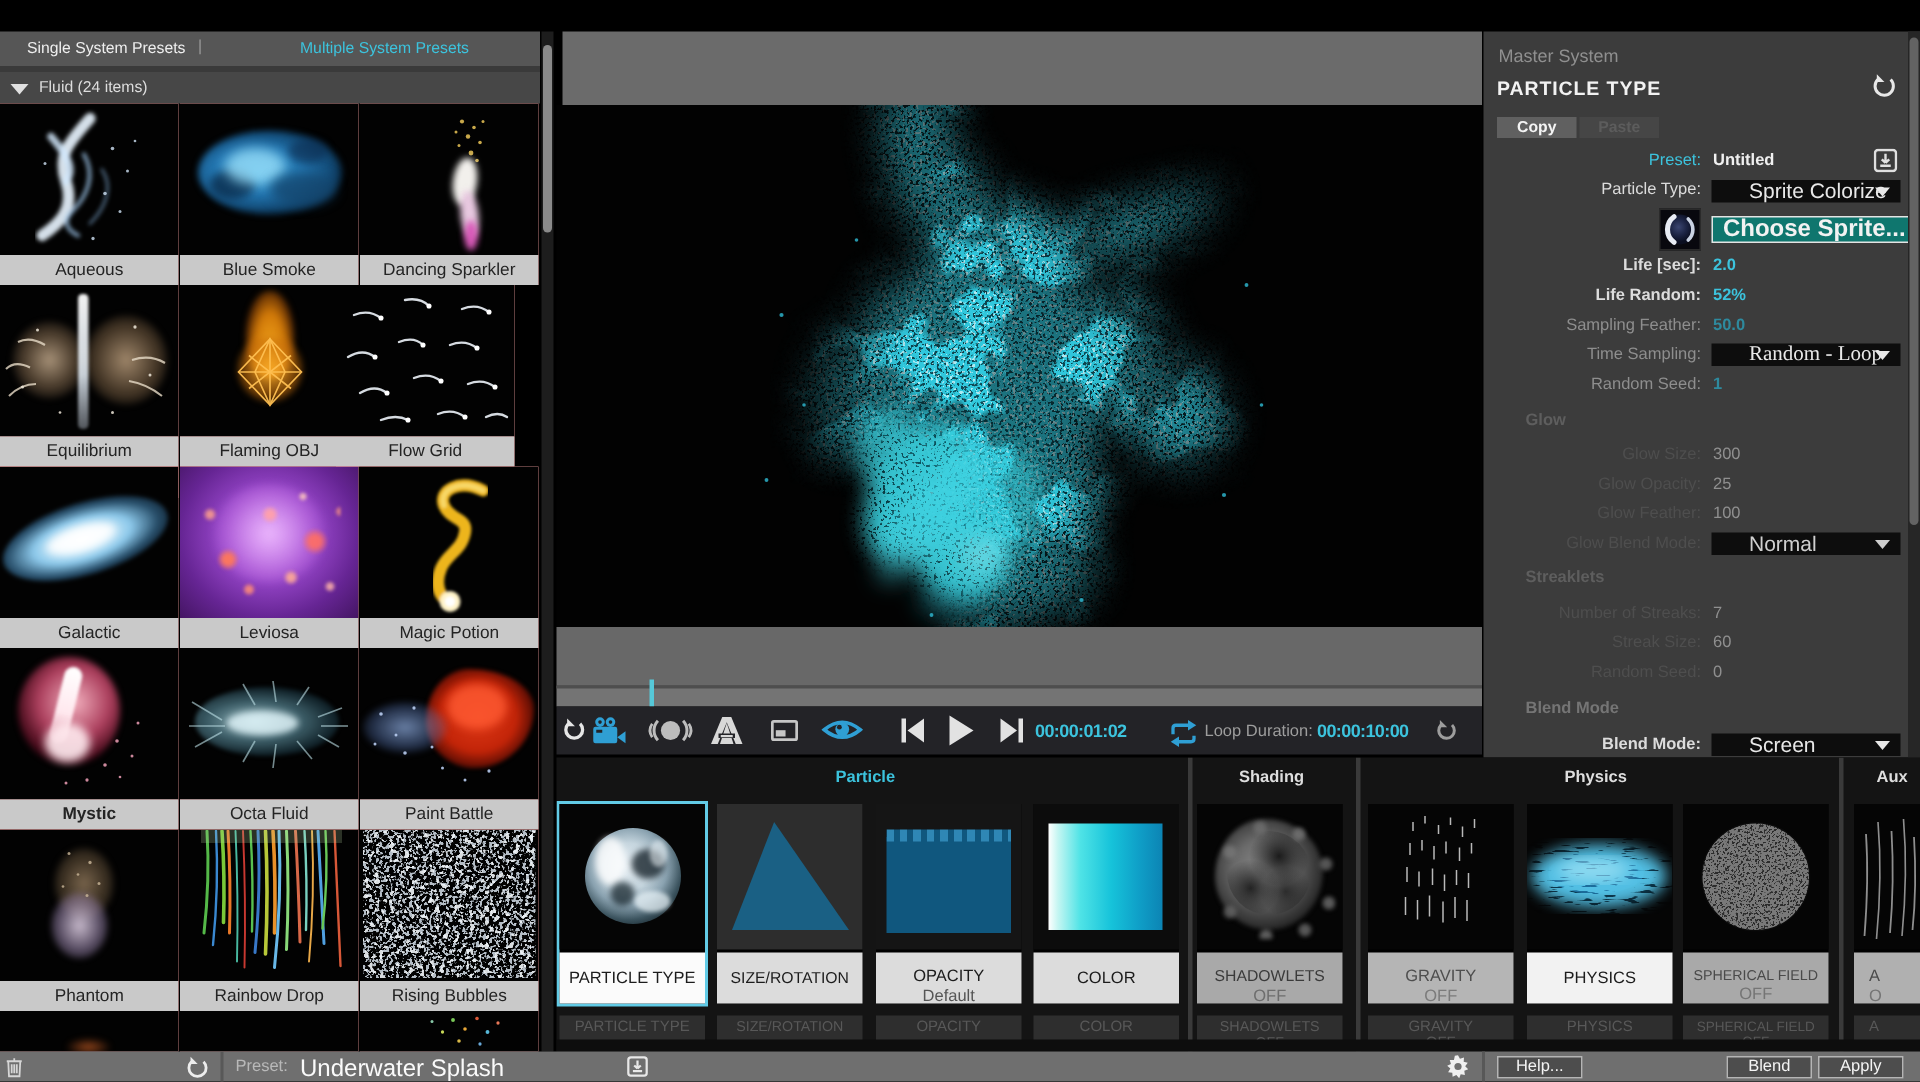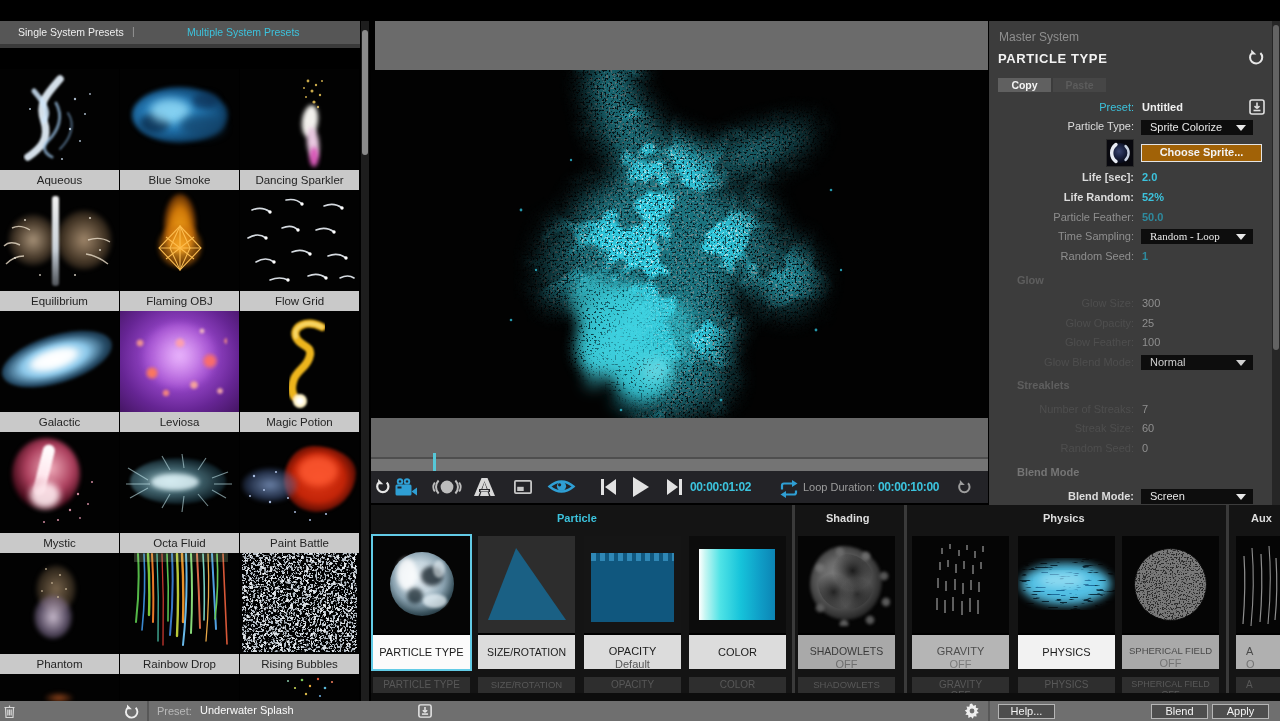--- a/index.html
+++ b/index.html
@@ -37,22 +37,22 @@
 #rp { left:989px; top:21px; width:291px; height:484px; background:#3c3c3c; overflow:hidden; }
 #rscroll { left:1272px; top:21px; width:8px; height:484px; background:#262626; }
 #rthumb { left:1273px; top:25px; width:6px; height:325px; background:#636363; border-radius:3px; }
 .rlab { position:absolute; right:146px; font-size:11px; color:#dcdcdc; white-space:nowrap; }
 .rlab.dim { color:#8e8e8e; }
 .rlab.dimmer { color:#4e4e4e; }
 .rval { position:absolute; left:1142px; font-size:11px; font-weight:bold; color:#3cc3dd; white-space:nowrap; }
 .rval.dim { color:#2e8a9e; }
 .rval.gray { color:#8f8f8f; }
 .rsec { position:absolute; left:1017px; font-size:11px; font-weight:bold; color:#5e5e5e; }
-.rdd { position:absolute; left:1141px; width:112px; height:15px; background:#0d0d0d; color:#e8e8e8;
-  font-size:11px; line-height:15px; padding-left:9px; }
+.rdd { position:absolute; left:1141px; width:126px; height:15px; background:#0d0d0d; color:#e8e8e8;
+  font-size:14px; line-height:15px; padding-left:25px; }
 .rdd .tri { position:absolute; right:7px; top:5px; width:0; height:0;
   border-left:5px solid transparent; border-right:5px solid transparent; border-top:6px solid #e8e8e8; }
 
 
 #strip { left:371px; top:505px; width:909px; height:196px; background:#141414; overflow:hidden; }
 .ghead { position:absolute; top:7px; font-size:11px; font-weight:bold; color:#dedede; }
 .vsep { position:absolute; top:0; width:3px; height:196px; background:#3a3a3a; }
 .card { position:absolute; top:31px; width:97px; height:133px; background:#000; }
 .cimg { position:absolute; left:0; top:0; width:97px; height:97px; background:#050505; overflow:hidden; }
 .clab { position:absolute; left:0; top:99px; width:97px; height:34px; background:#dcdcdc;
@@ -68,23 +68,27 @@
   color:#f4f4f4; font-size:11px; text-align:center; line-height:13px; }
 </style>
 </head>
 <body>
 <div id="app">
 
 
   <div id="ltabs" class="abs">
     <span style="position:absolute;left:18px;top:5px;">Single System Presets</span>
     <span style="position:absolute;left:132px;top:4px;color:#9a9a9a;">|</span>
-    <span style="position:absolute;left:139px;top:5px;color:#3cc3dd;padding-left:48px;">Multiple System Presets</span>
+    <span style="position:absolute;left:152px;top:5px;color:#3cc3dd;padding-left:48px;">Multiple System Presets</span>
   </div>
   <div class="abs" style="left:0;top:44px;width:360px;height:4px;background:#3a3a3a;"></div>
+  <div id="lfluid" class="abs">
+    <span style="position:absolute;left:7px;top:8px;width:0;height:0;border-left:6px solid transparent;border-right:6px solid transparent;border-top:7px solid #e0e0e0;"></span>
+    <span style="position:absolute;left:26px;top:4px;">Fluid (24 items)</span>
+  </div>
 
   <div id="grid">
 
     <div class="cell" style="left:0;top:69px;height:121px;">
       <div class="cellimg">
         <svg width="119" height="101">
             <defs>
               <filter id="bl1">
                 <feGaussianBlur stdDeviation="1.3"></feGaussianBlur>
               </filter>
@@ -175,21 +179,21 @@
               <path d="M60 36 L60 80"></path>
               <path d="M39 58 L81 58"></path>
               <path d="M60 36 L70 58 L60 80 L50 58 Z"></path>
               <path d="M46 47 L74 69"></path>
               <path d="M74 47 L46 69"></path>
             </g>
           </svg>
       </div>
       <div class="celllab">Flaming OBJ</div>
     </div>
-    <div class="cell" style="left:240px;top:190px;height:121px;">
+    <div class="cell" style="left:224px;top:190px;height:121px;">
       <div class="cellimg">
         <svg width="119" height="101">
             <g stroke="#e8eef4" stroke-width="1.6" fill="none" stroke-linecap="round" opacity="0.92">
           <path d="M12 20 Q22 16 30 22"></path>
               <path d="M46 10 Q56 8 62 14"></path>
               <path d="M84 16 Q94 12 102 18"></path>
           <path d="M8 48 Q18 42 26 48"></path>
               <path d="M42 38 Q52 34 58 40"></path>
               <path d="M76 40 Q86 36 94 42"></path>
           <path d="M16 72 Q26 66 34 72"></path>
@@ -252,21 +256,21 @@
               <path d="M82 16 C66 8 52 16 56 26 C60 36 72 34 70 44 C68 56 58 58 54 68 C50 78 52 86 60 92" fill="none" stroke="#edb51e" stroke-width="8" stroke-linecap="round"></path>
           <path d="M82 16 C66 8 52 16 56 26" fill="none" stroke="#f8d868" stroke-width="3.5" stroke-linecap="round"></path>
           <circle cx="60" cy="90" r="7" fill="#fff3c8"></circle>
               <circle cx="60" cy="90" r="3.5" fill="#ffffff"></circle>
             </g>
           </svg>
       </div>
       <div class="celllab">Magic Potion</div>
     </div>
 
-    <div class="cell" style="left:0;top:432px;height:121px;">
+    <div class="cell" style="left:0;top:432px;height:121px;font-weight:bold;">
       <div class="cellimg">
         <div style="position:absolute;left:12px;top:6px;width:68px;height:72px;border-radius:50%;background:radial-gradient(circle at 55% 42%, rgba(255,185,200,0.95) 0%, rgba(230,85,125,0.75) 42%, rgba(160,25,60,0.45) 68%, transparent 90%);filter:blur(2px);"></div>
         <div style="position:absolute;left:38px;top:12px;width:12px;height:52px;transform:rotate(14deg);border-radius:6px;background:linear-gradient(180deg,#fff,#ffe8ee 60%,rgba(255,200,215,0.4));filter:blur(1px);"></div>
         <div style="position:absolute;left:30px;top:50px;width:30px;height:26px;border-radius:50%;background:rgba(255,235,240,0.9);filter:blur(3px);"></div>
         <svg style="position:absolute;left:0;top:0;" width="119" height="101">
             <g fill="#f0a0b8" opacity="0.85">
               <circle cx="78" cy="62" r="1.2"></circle>
               <circle cx="88" cy="72" r="1"></circle>
               <circle cx="70" cy="78" r="1.2"></circle>
               <circle cx="58" cy="88" r="1.1"></circle>
@@ -614,26 +618,26 @@
             <stop offset="0%" stop-color="#3a4570"></stop>
             <stop offset="55%" stop-color="#1c2444"></stop>
             <stop offset="100%" stop-color="#0a0e20"></stop>
           </radialGradient>
         </defs>
       <circle cx="13" cy="13" r="10" fill="url(#spg)"></circle>
       <path d="M9 4.5 A10.5 10.5 0 0 0 9 21.5" fill="none" stroke="#e8ecf4" stroke-width="3.4" stroke-linecap="round"></path>
       <path d="M18.5 6 A9.5 9.5 0 0 1 18.5 20" fill="none" stroke="#c9d2e2" stroke-width="2.4" stroke-linecap="round"></path>
     </svg>
   </div>
-  <div class="abs" style="left:1141px;top:144px;width:121px;height:18px;background:#a16207;border:1.5px solid #e4e4e4;color:#f2f2f2;font-size:11px;font-weight:bold;text-align:center;line-height:15px;">Choose Sprite...</div>
+  <div class="abs" style="left:1141px;top:144px;width:137px;height:18px;background:#0f766e;border:1.5px solid #e4e4e4;color:#f2f2f2;font-size:16px;font-weight:bold;text-align:center;line-height:15px;">Choose Sprite...</div>
   <div class="rlab" style="top:171px;font-weight:bold;padding-left:44px;">Life [sec]:</div>
   <div class="rval" style="top:171px;">2.0</div>
   <div class="rlab" style="top:191px;font-weight:bold;">Life Random:</div>
   <div class="rval" style="top:191px;">52%</div>
-  <div class="rlab dim" style="top:211px;">Particle Feather:</div>
+  <div class="rlab dim" style="top:211px;">Sampling Feather:</div>
   <div class="rval dim" style="top:211px;">50.0</div>
   <div class="rlab dim" style="top:230px;">Time Sampling:</div>
   <div class="rdd" style="top:229px;font-family:Liberation Serif, serif;">Random - Loop<span class="tri"></span></div>
   <div class="rlab dim" style="top:250px;">Random Seed:</div>
   <div class="rval dim" style="top:250px;">1</div>
 
   <div class="rsec" style="top:274px;">Glow</div>
   <div class="rlab dimmer" style="top:297px;">Glow Size:</div>
   <div class="rval gray" style="top:297px;font-weight:normal;text-align:right;">300</div>
   <div class="rlab dimmer" style="top:317px;">Glow Opacity:</div>
@@ -852,21 +856,21 @@
         <path d="M2.5 3.5 L12.5 3.5 M7.5 3.5 L7.5 1.5 M3.5 3.5 L4 13.5 L11 13.5 L11.5 3.5 M5.8 5.5 L5.8 11.5 M7.5 5.5 L7.5 11.5 M9.2 5.5 L9.2 11.5" fill="none" stroke="#d6d6d6" stroke-width="1.2"></path>
       </svg>
     <svg style="position:absolute;left:124px;top:3px;" width="16" height="16" viewBox="0 0 17 17">
         <g transform="translate(17,0) scale(-1,1)">
           <path d="M13.2 4.1 A6.1 6.1 0 1 1 4.6 4.0" fill="none" stroke="#ededed" stroke-width="2"></path>
           <path d="M13.8 0.5 L13.8 5.6 L8.7 5.6 Z" fill="#ededed"></path>
         </g>
       </svg>
     <div style="position:absolute;left:147px;top:0;width:2px;height:20px;background:#585858;"></div>
     <div style="position:absolute;left:157px;top:4px;font-size:11px;color:#b9b9b9;">Preset:</div>
-    <div style="position:absolute;left:200px;top:3px;font-size:11px;color:#fafafa;">Underwater Splash</div>
+    <div style="position:absolute;left:200px;top:3px;font-size:16px;color:#fafafa;">Underwater Splash</div>
     <svg style="position:absolute;left:418px;top:3px;" width="14" height="14" viewBox="0 0 16 16">
         <rect x="1" y="1" width="14" height="14" rx="2" fill="none" stroke="#e8e8e8" stroke-width="1.7"></rect>
         <path d="M8 3.5 L8 9.5 M8 9.5 L5.5 7.2 M8 9.5 L10.5 7.2" stroke="#e8e8e8" stroke-width="1.7" fill="none"></path>
         <path d="M4.5 11.5 L11.5 11.5" stroke="#e8e8e8" stroke-width="1.7"></path>
       </svg>
     <svg style="position:absolute;left:964px;top:2px;" width="16" height="16" viewBox="0 0 16 16">
         <path d="M8 0.5 L9.3 2.8 L12 2 L11.8 4.8 L14.5 5.5 L12.8 7.8 L14.8 9.9 L12.2 10.8 L12.6 13.6 L9.8 13.2 L8.8 15.8 L6.9 13.7 L4.4 14.9 L4.2 12.1 L1.4 11.8 L2.9 9.4 L0.8 7.5 L3.3 6.3 L2.5 3.6 L5.3 3.7 L5.9 0.9 Z" fill="#efefef"></path>
         <circle cx="8" cy="8" r="2.4" fill="#6f6f6f"></circle>
       </svg>
     <div style="position:absolute;left:988px;top:0;width:2px;height:20px;background:#585858;"></div>

